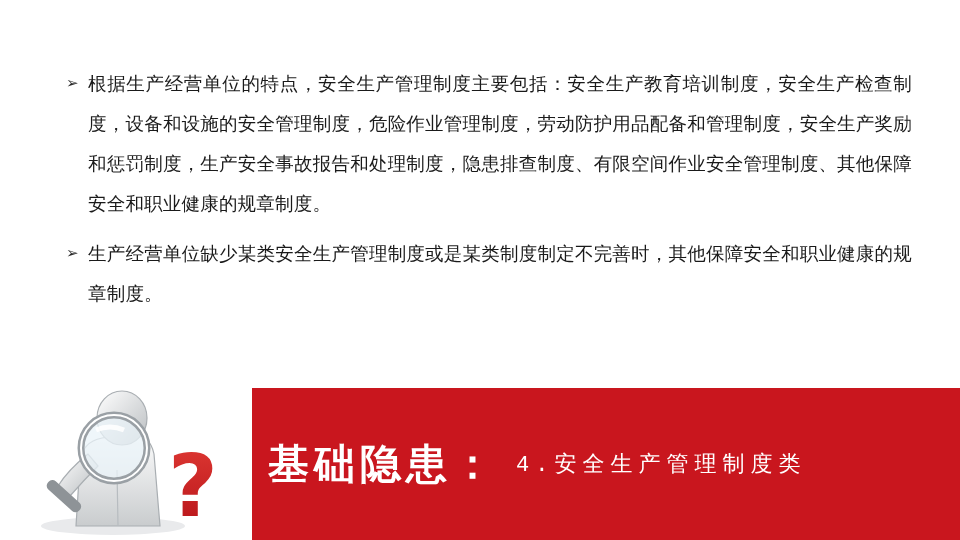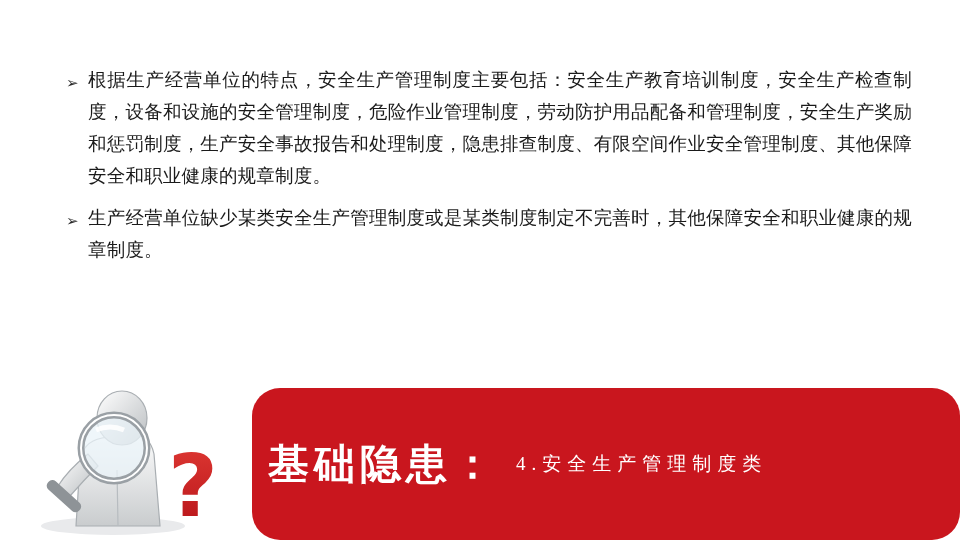--- a/index.html
+++ b/index.html
@@ -43,57 +43,56 @@
     font-size: 15px;
     line-height: 38px;
     text-align: left;
     padding-left: 4px;
     box-sizing: border-box;
   }
 
   .bullet-text {
     flex: 1 1 auto;
     font-size: 18.5px;
-    line-height: 32px;
+    line-height: 40px;
     color: #1a1a1a;
     letter-spacing: 0.2px;
     text-align: justify;
     font-family: "DejaVu Sans", "Liberation Sans", sans-serif;
   }
 
   
   .banner {
     position: absolute;
     left: 252px;
     top: 388px;
     width: 708px;
     height: 152px;
     background: #C9161E;
     display: flex;
     align-items: center;
     overflow: hidden;
-    border-radius: 28px;
   }
 
   .banner-main {
     color: #ffffff;
     font-size: 41px;
     font-weight: bold;
     letter-spacing: 5px;
     margin-left: 16px;
     font-family: "DejaVu Sans", "Liberation Sans", sans-serif;
     white-space: nowrap;
   }
 
   .banner-sub {
     color: #ffffff;
-    font-size: 19px;
+    font-size: 22px;
     letter-spacing: 6px;
     margin-left: 18px;
-    font-family: Liberation Serif, serif;
+    font-family: Liberation Mono, monospace;
     white-space: nowrap;
   }
 
   
   .illustration {
     position: absolute;
     left: 18px;
     top: 330px;
     width: 240px;
     height: 210px;

